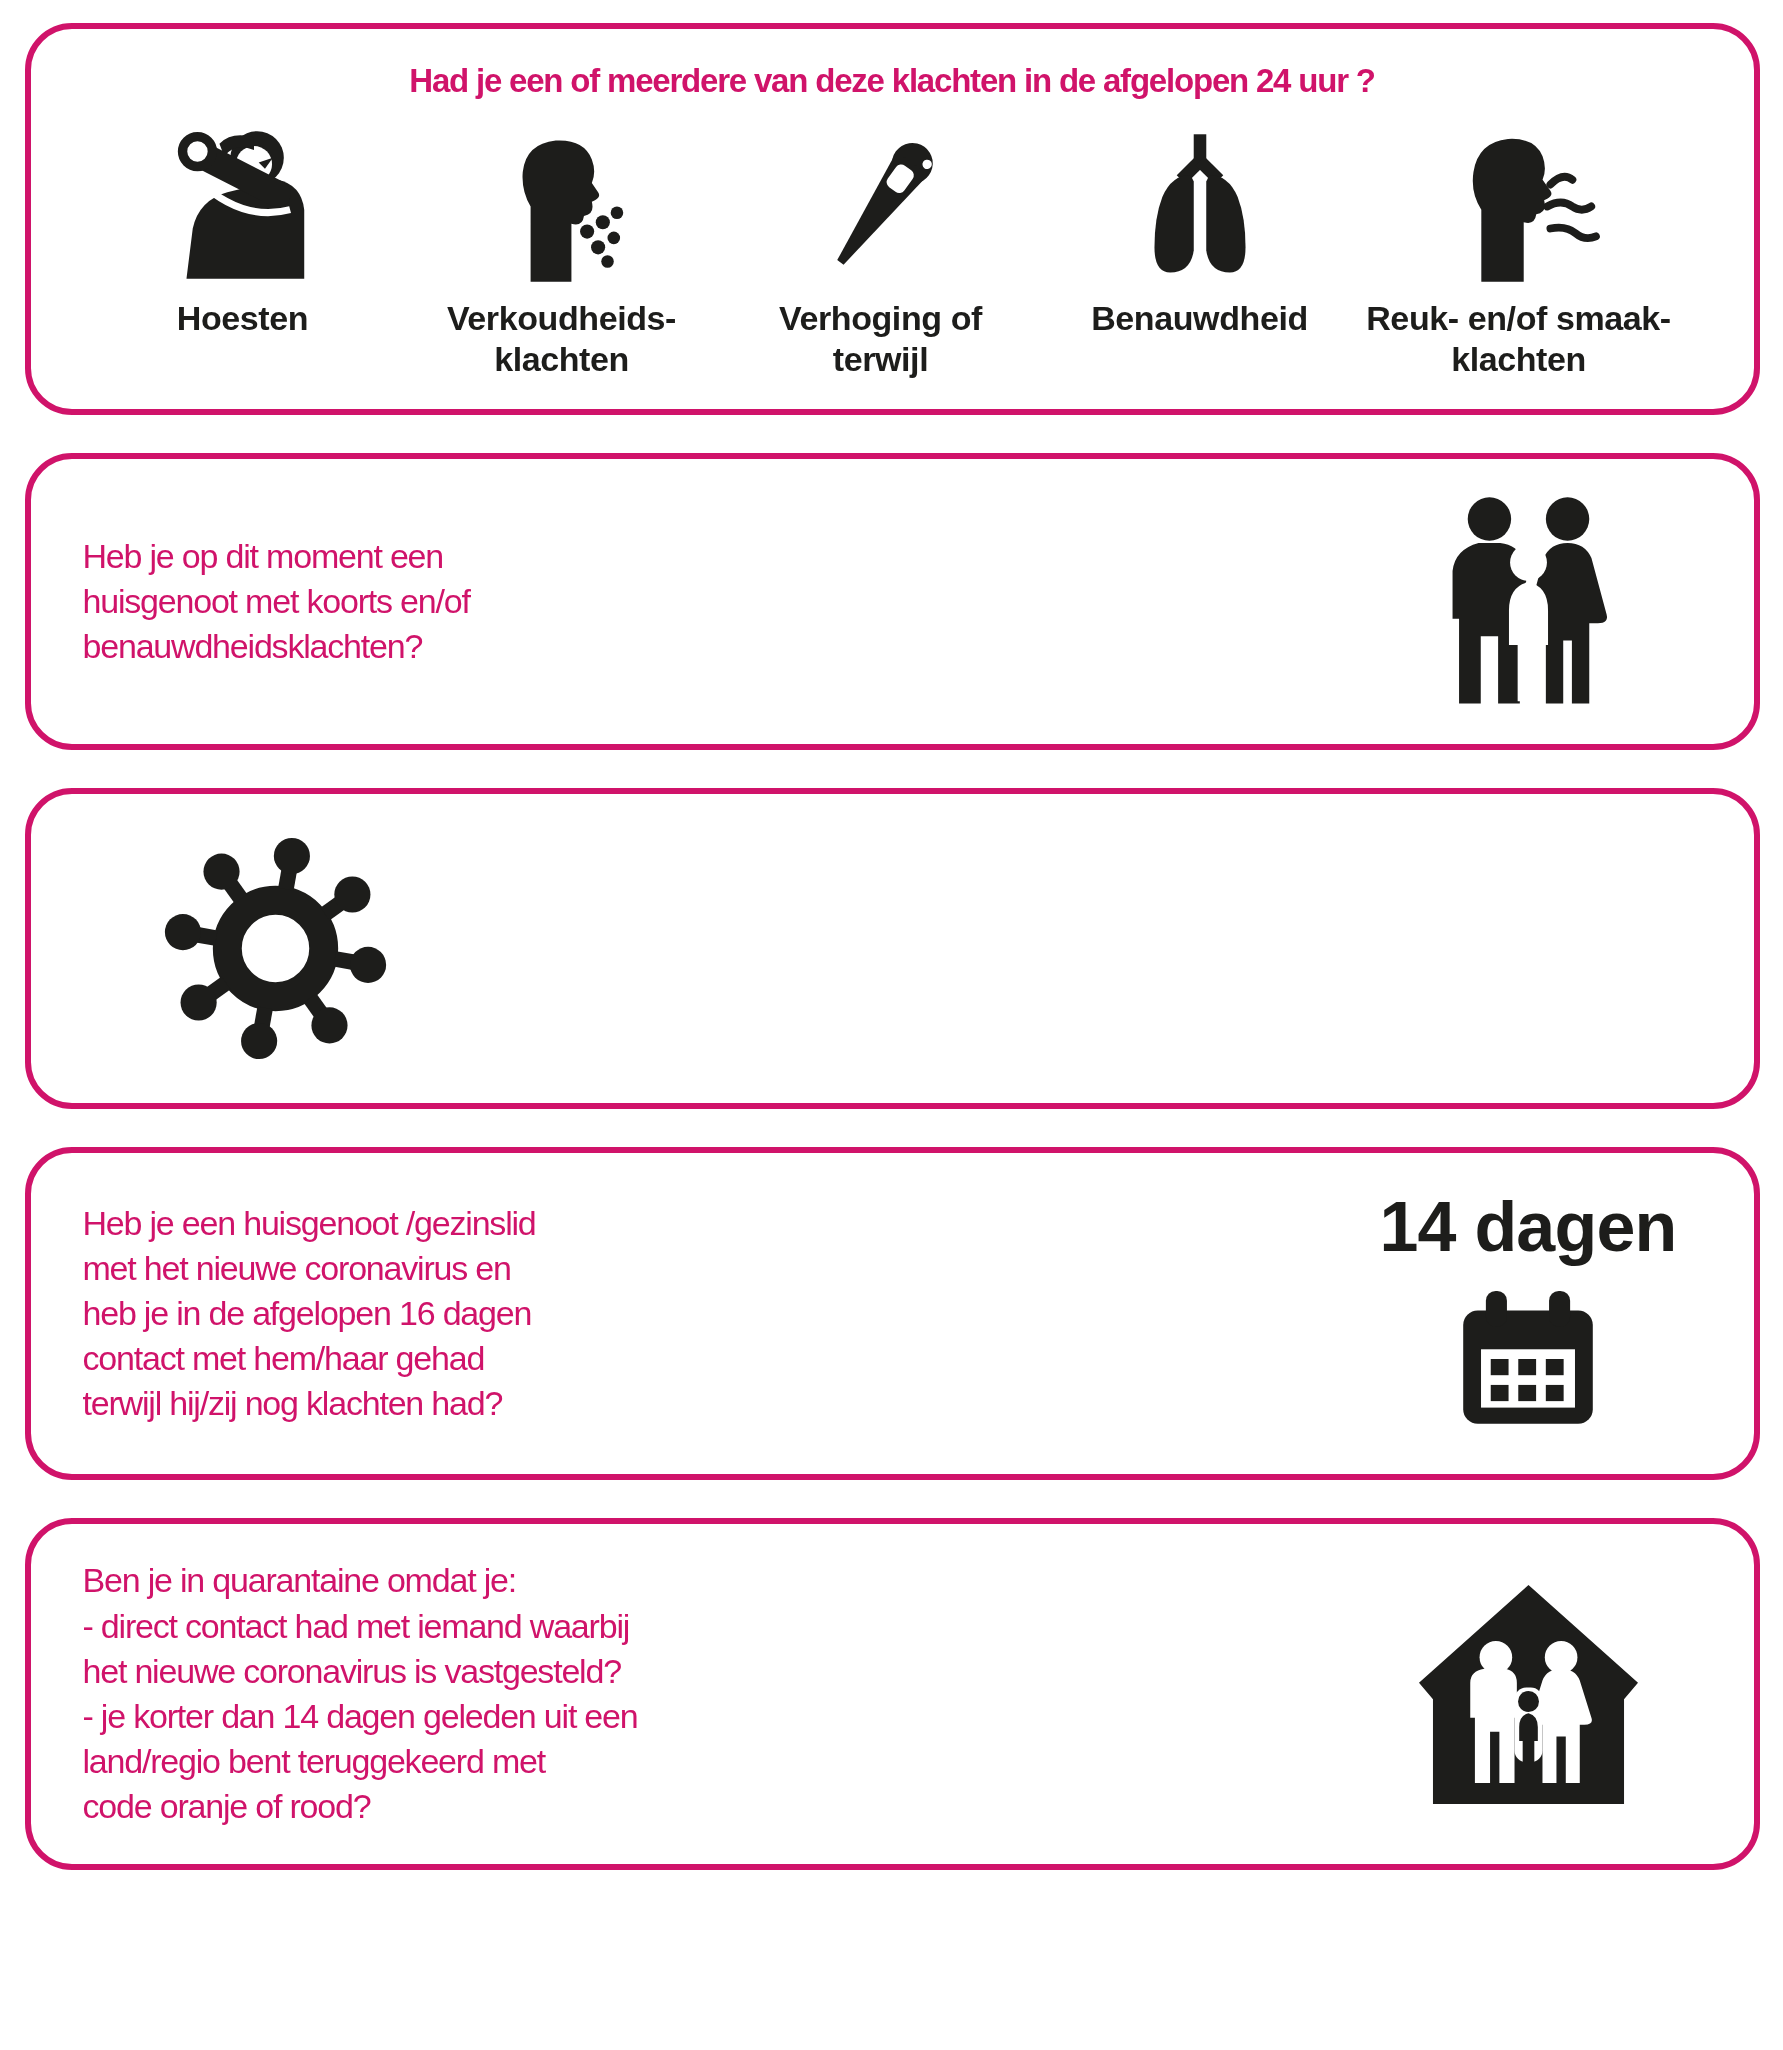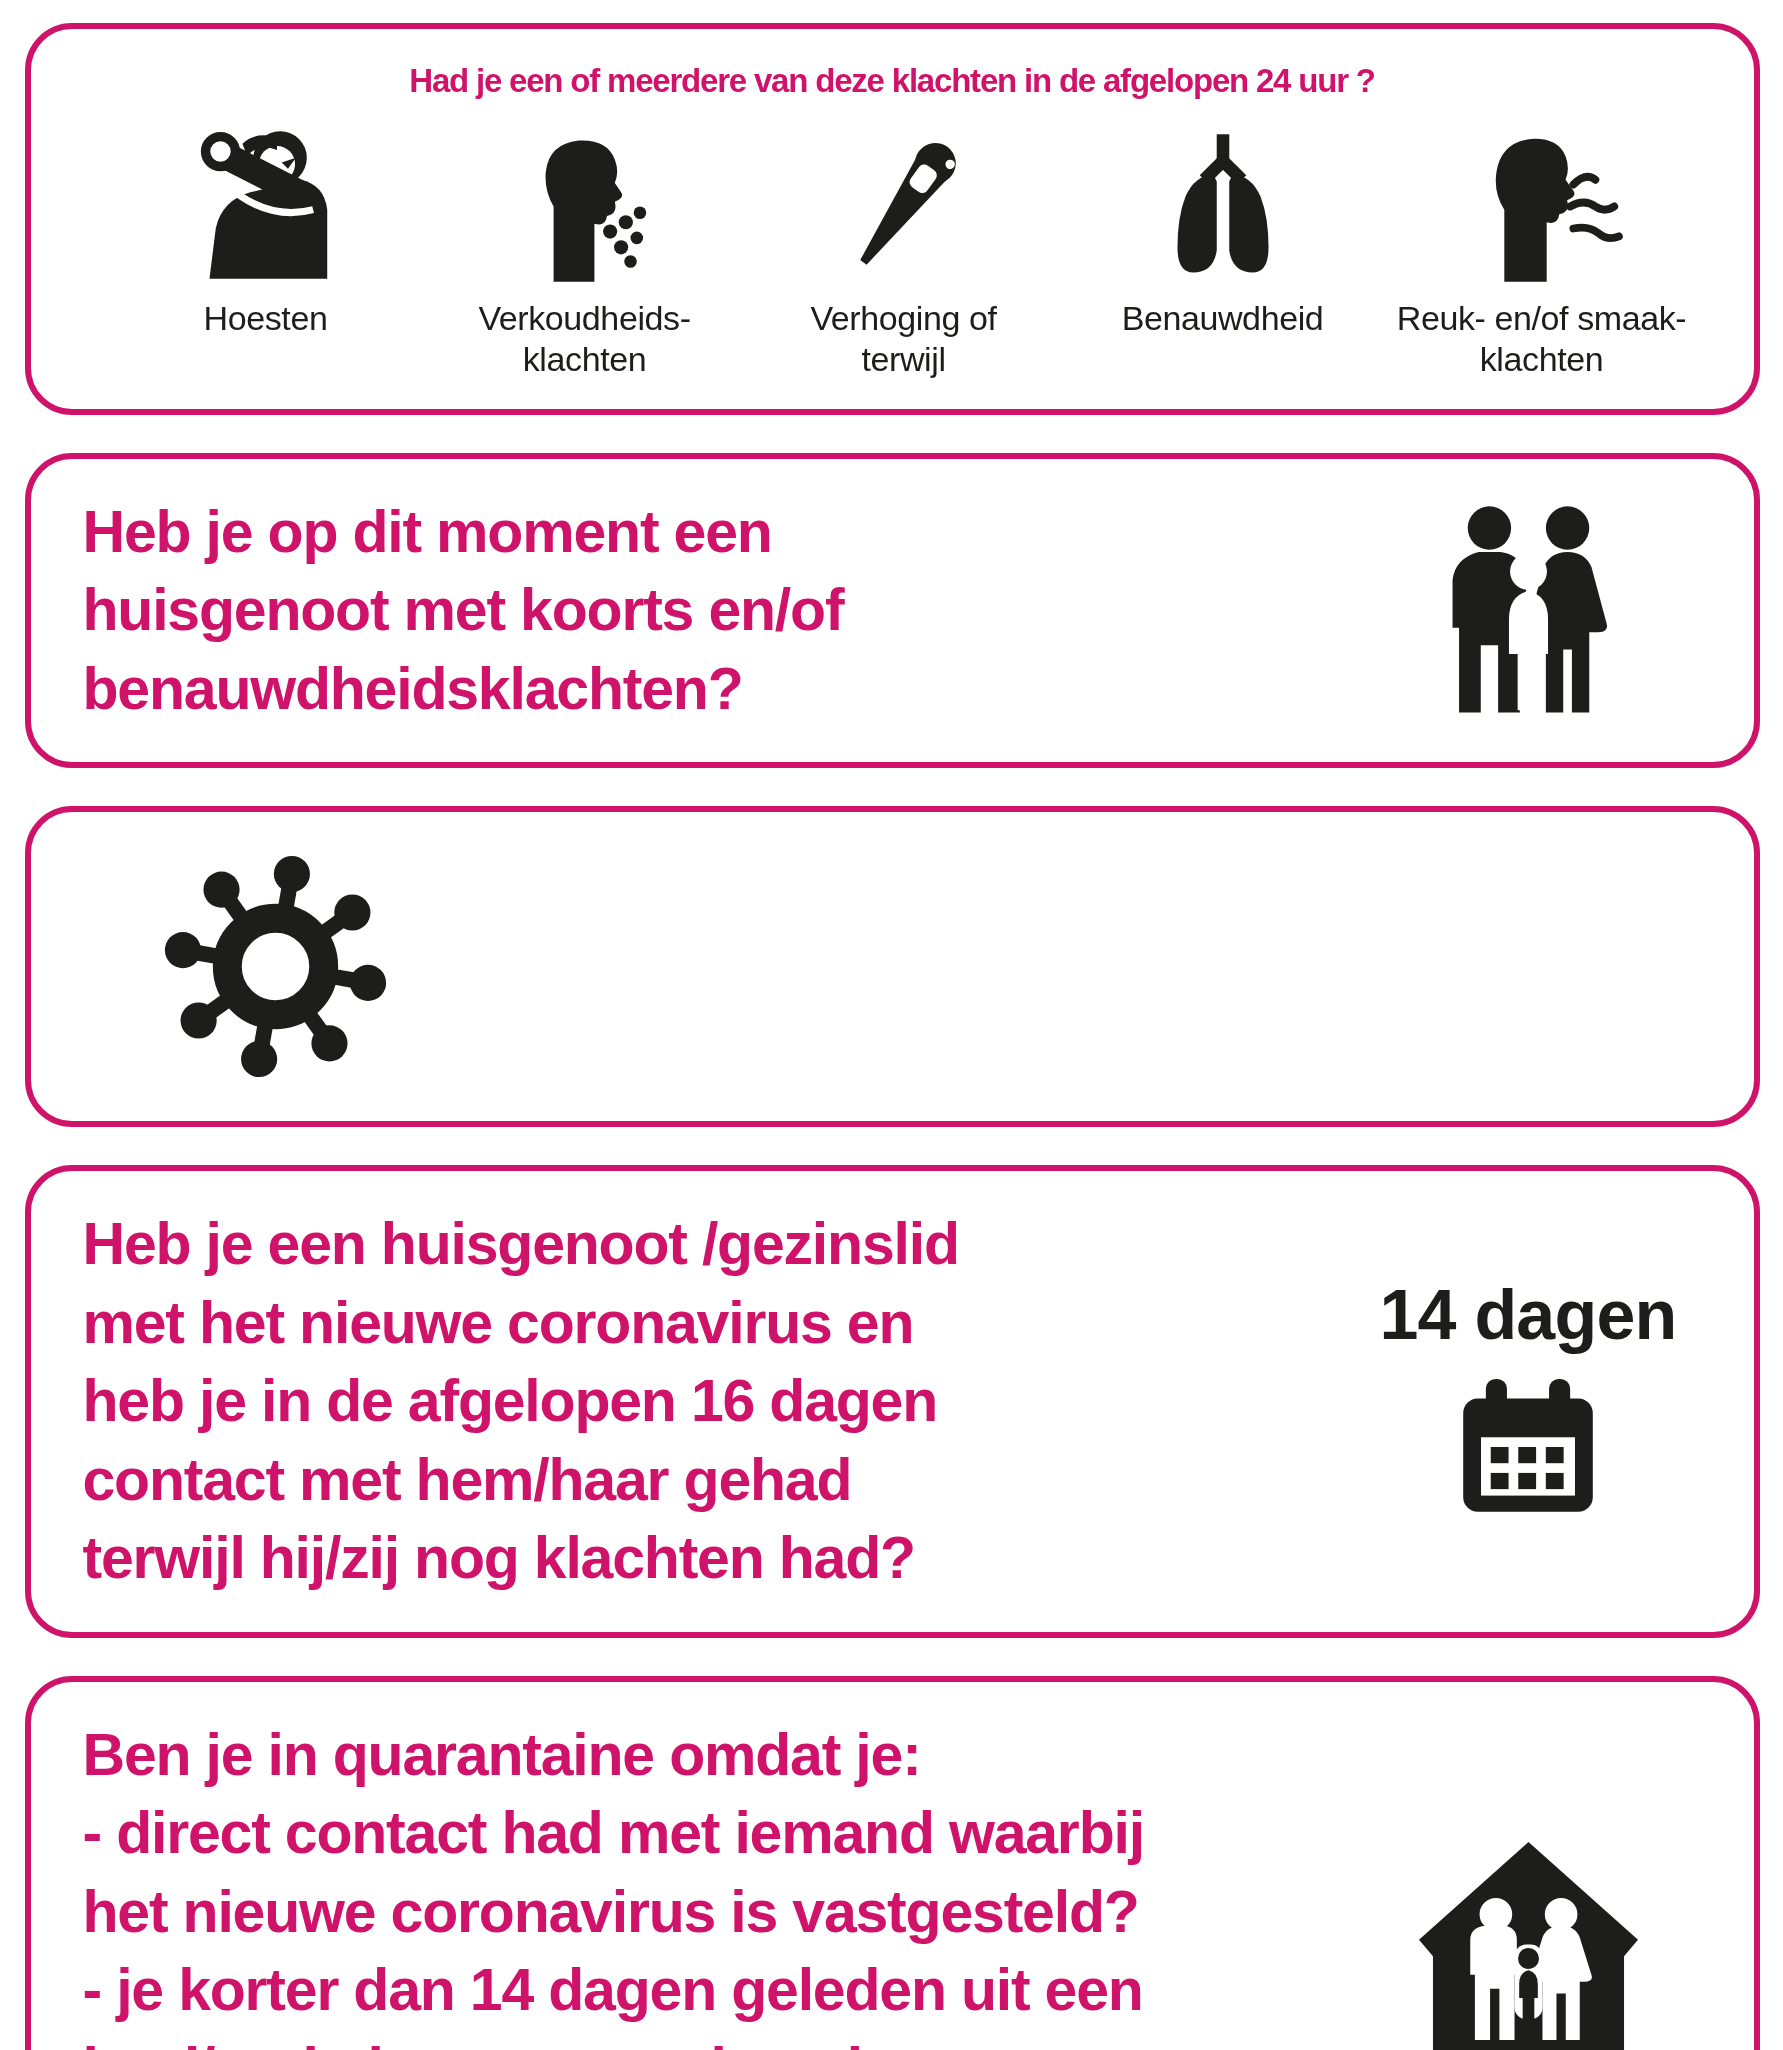--- a/index.html
+++ b/index.html
@@ -24,42 +24,43 @@
   
   .card-symptoms{ padding:33px 41px 28px 41px; }
   .title{
     margin:0 0 28px 0;
     text-align:center;
     color:var(--accent);
     font-size:33px; font-weight:700; letter-spacing:-1.2px;
     line-height:1.15;
   }
   .symptoms-row{
-    display:flex; justify-content:flex-end; align-items:flex-start;
+    display:flex; justify-content:flex-start; align-items:flex-start;
     padding:0 11.5px;
+    font-weight:bold;
   }
   .symptom{
     width:319px;
     display:flex; flex-direction:column; align-items:center;
   }
   .sym-svg{ width:168px; height:157px; display:block; }
   .sym-label{
     margin-top:13px;
     font-size:34px; line-height:1.22; text-align:center;
     color:var(--dark); white-space:pre-line; letter-spacing:-0.4px;
   }
   
   .qa{
     display:flex; align-items:center;
     padding:34px 33px 34px 52px;
   }
   .q{
     flex:1 1 auto;
     color:var(--accent);
-    font-size:59px; font-weight:700; letter-spacing:-1.2px;
+    font-size:34px; font-weight:400; letter-spacing:-1.2px;
     line-height:1.33;
     white-space:pre-line;
   }
   .icon-col{
     flex:0 0 385px;
     display:flex; flex-direction:column; align-items:center; justify-content:center;
   }
   .badge{
     font-size:70px; font-weight:700; color:var(--dark); letter-spacing:-0.8px;
     margin-bottom:11.5px;

